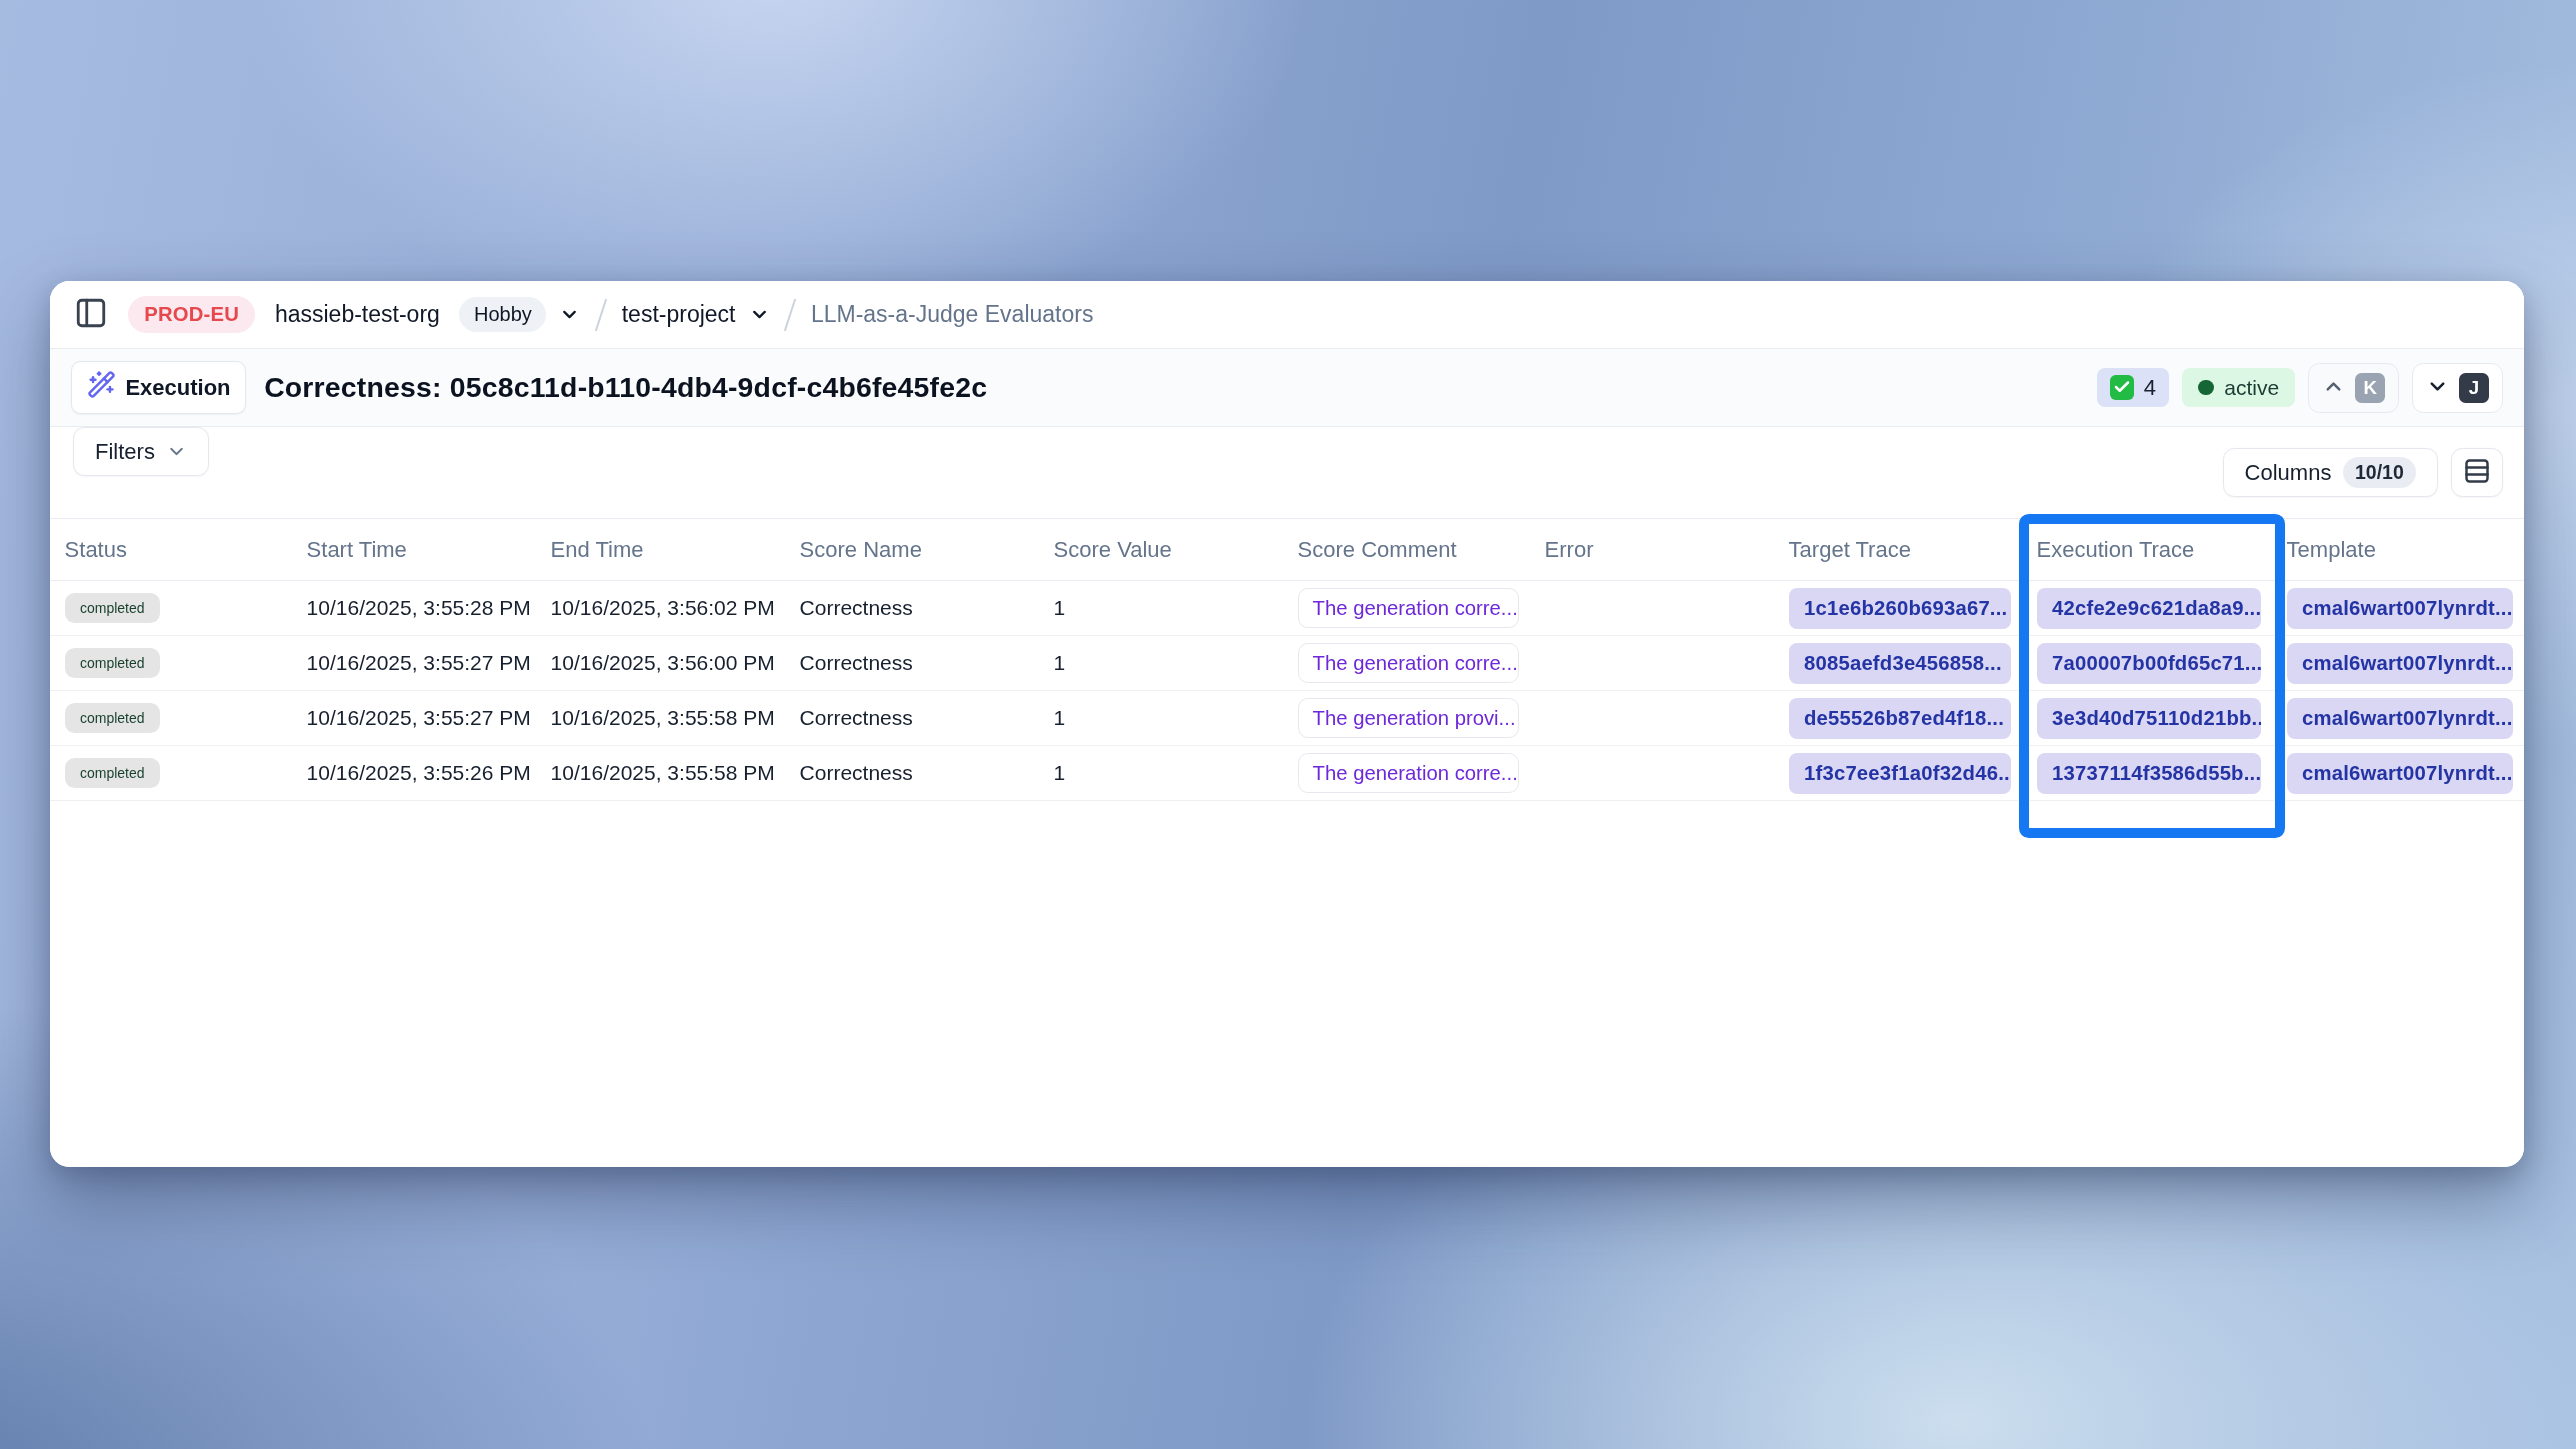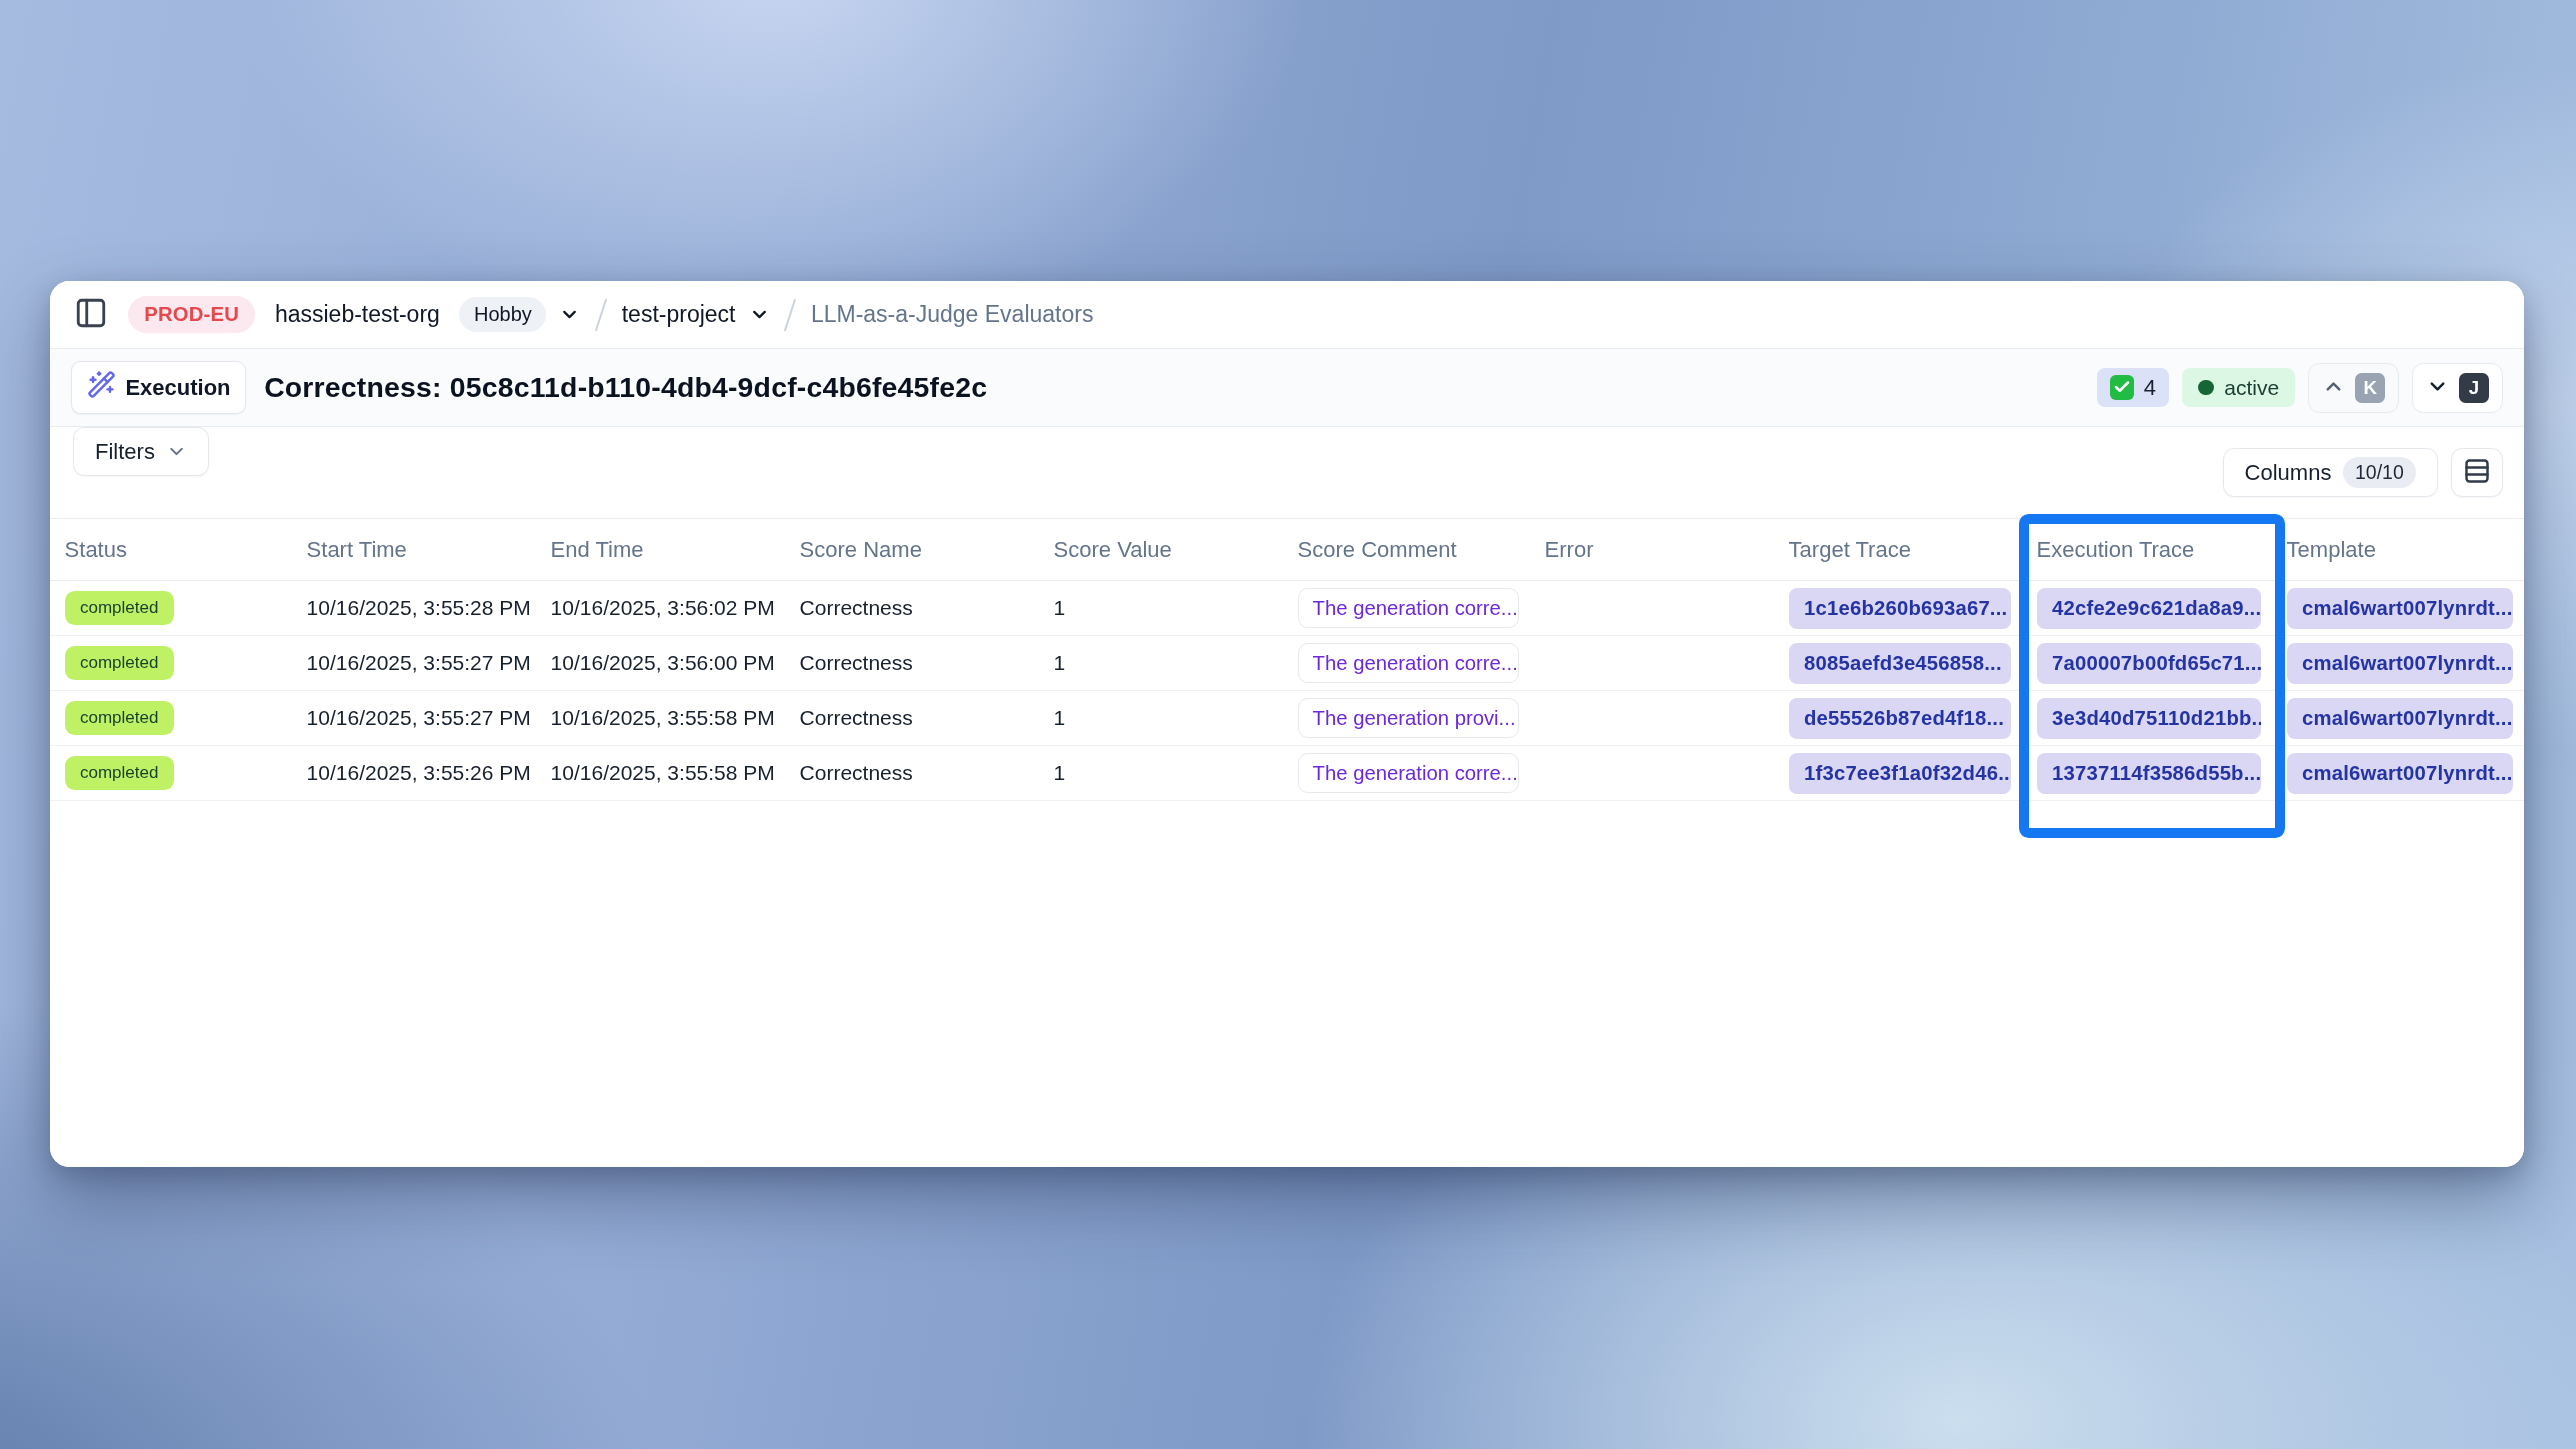--- a/index.html
+++ b/index.html
@@ -91,42 +91,42 @@
   }
   .btn{
     display:flex; align-items:center; gap:11.4px; height:49px; padding:0 21px;
     background:#fff; border:1.6px solid #e4e8ee; border-radius:11.4px; cursor:pointer;
     font-family:inherit; font-size:22px; color:#17202e; font-weight:500;
     box-shadow:0 0.8px 1.6px rgba(16,24,40,.04);
   }
   .btn .chev{ color:#64748b; display:flex; }
   .toolbar-right{ margin-left:auto; display:flex; align-items:center; gap:13px;}
   .cols-count{
-    background:#e9edf3; border-radius:812px; padding:4.1px 12.2px; font-size:19.5px; font-weight:400; color:#1f2937;
+    background:#e9edf3; border-radius:812px; padding:4.1px 12.2px; font-size:19.5px; font-weight:700; color:#1f2937;
   }
   .sq-btn{
     width:52px; height:49px; display:flex; align-items:center; justify-content:center;
     background:#fff; border:1.6px solid #e4e8ee; border-radius:11.4px; cursor:pointer; color:#333b49;
     box-shadow:0 0.8px 1.6px rgba(16,24,40,.04);
   }
 
   
   .table{ flex:1; display:flex; flex-direction:column; background:#fff;}
   .trow{ display:flex; align-items:center; }
   .thead{
     height:63px; flex:0 0 63px; border-top:1.6px solid #e9ecf1; border-bottom:1.6px solid #e9ecf1;
   }
   .thead .cell{ font-size:22px; color:#64748b; font-weight:500; }
   .tbody-row{ height:55px; flex:0 0 55px; border-bottom:1.6px solid #eef0f4; cursor:pointer;}
   .cell{ padding:0 11.4px 0 14.6px; overflow:hidden; white-space:nowrap; display:flex; align-items:center;}
   .c0{width:242px;} .c1{width:244px;} .c2{width:249px;} .c3{width:254px;} .c4{width:244px;}
   .c5{width:247px;} .c6{width:244px;} .c7{width:248px;} .c8{width:250px;} .c9{flex:1;}
   .cell .txt{ font-size:21px; color:#17202e; }
   .status-badge{
-    background:#bef264; color:#173f2d; font-size:17px; font-weight:500;
+    background:#e5e5e5; color:#173f2d; font-size:14px; font-weight:500;
     padding:7.3px 15.4px; border-radius:9.8px;
   }
   .comment-pill{
     border:1.6px solid #e5e8ee; border-radius:9.8px; background:#fff;
     font-size:20.3px; color:#6d28d9; padding:7.3px 14px; max-width:221px;
     overflow:hidden; white-space:nowrap; cursor:pointer;
   }
   .id-pill{
     background:#dad7f5; color:#2434a4; font-size:20.3px; font-weight:700;
     padding:9px 15.4px; border-radius:8.1px; letter-spacing:0.2px;

